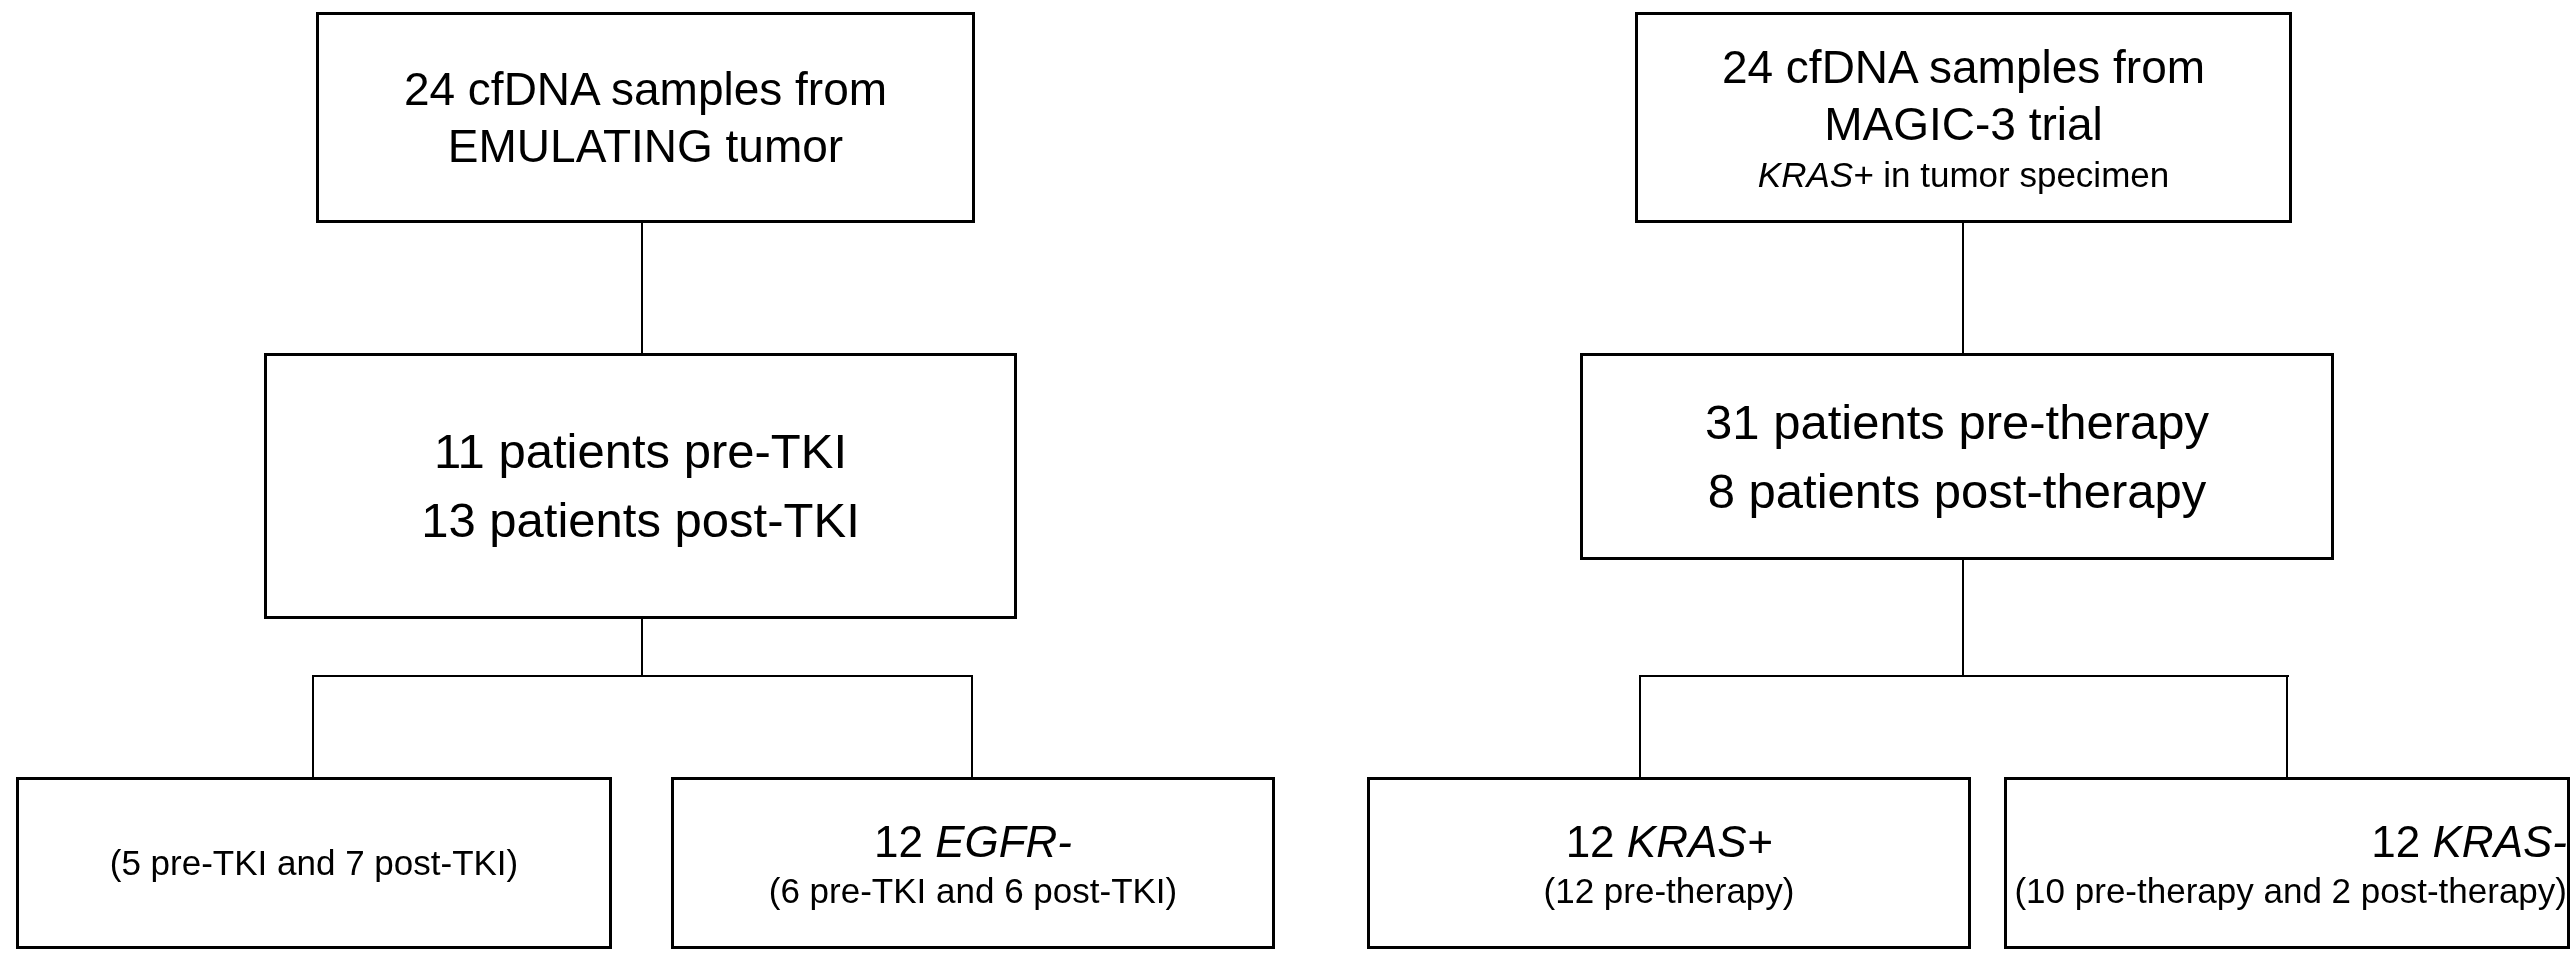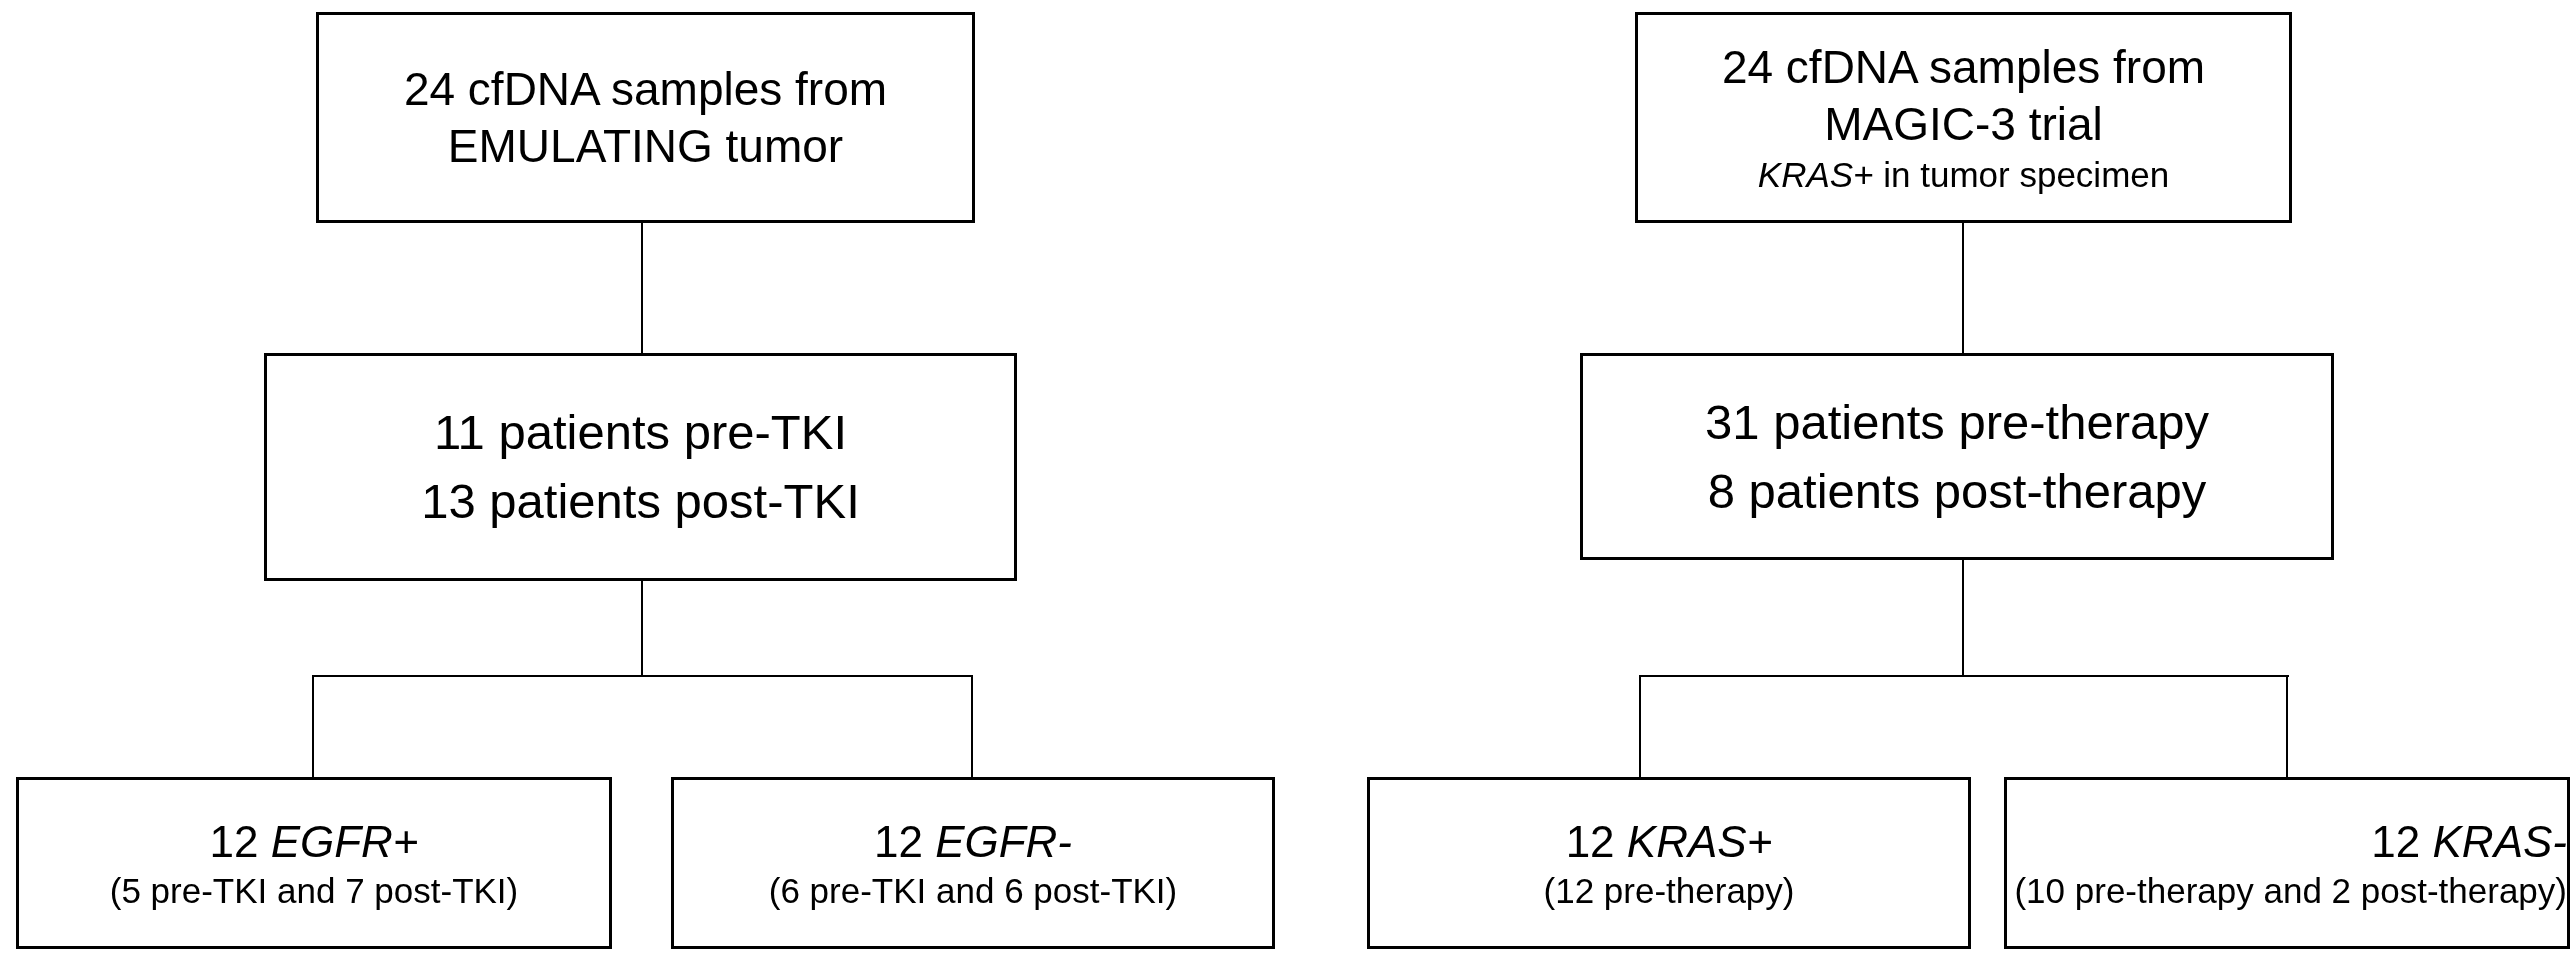--- a/index.html
+++ b/index.html
@@ -41,21 +41,21 @@
     z-index: 1;
   }
   .h {
     position: absolute;
     height: 2.4px;
     background: var(--line, #000000);
     z-index: 1;
   }
   
   .b-lt { left: 316px;  top: 12px;  width: 659px; height: 211px; }
-  .b-lm { left: 264px;  top: 353px; width: 753px; height: 228px; }
+  .b-lm { left: 264px;  top: 353px; width: 753px; height: 266px; }
   .b-l1 { left: 16px;   top: 777px; width: 596px; height: 172px; }
   .b-l2 { left: 671px;  top: 777px; width: 604px; height: 172px; }
   .lv1  { left: 641px;  top: 223px; height: 131px; }
   .lv2  { left: 641px;  top: 558px; height: 118px; }
   .lh   { left: 312px;  top: 675px; width: 661px; }
   .ld1  { left: 312px;  top: 675px; height: 104px; }
   .ld2  { left: 971px; top: 675px; height: 104px; }
   
   .b-rt { left: 1635px; top: 12px;  width: 657px; height: 211px; }
   .b-rm { left: 1580px; top: 353px; width: 754px; height: 207px; }
@@ -85,24 +85,20 @@
       <div class="mid">11 patients pre-TKI</div>
       <div class="mid">13 patients post-TKI</div>
     </div>
 
     <div class="v lv2"></div>
     <div class="h lh"></div>
     <div class="v ld1"></div>
     <div class="v ld2"></div>
 
     <div class="box b-l1">
-      <div class="leaf-main">
-        <span>12</span>
-        <span class="gene">EGFR+</span>
-      </div>
       <div class="small">(5 pre-TKI and 7 post-TKI)</div>
     </div>
 
     <div class="box b-l2">
       <div class="leaf-main">
         <span>12</span>
         <span class="gene">EGFR-</span>
       </div>
       <div class="small">(6 pre-TKI and 6 post-TKI)</div>
     </div>

